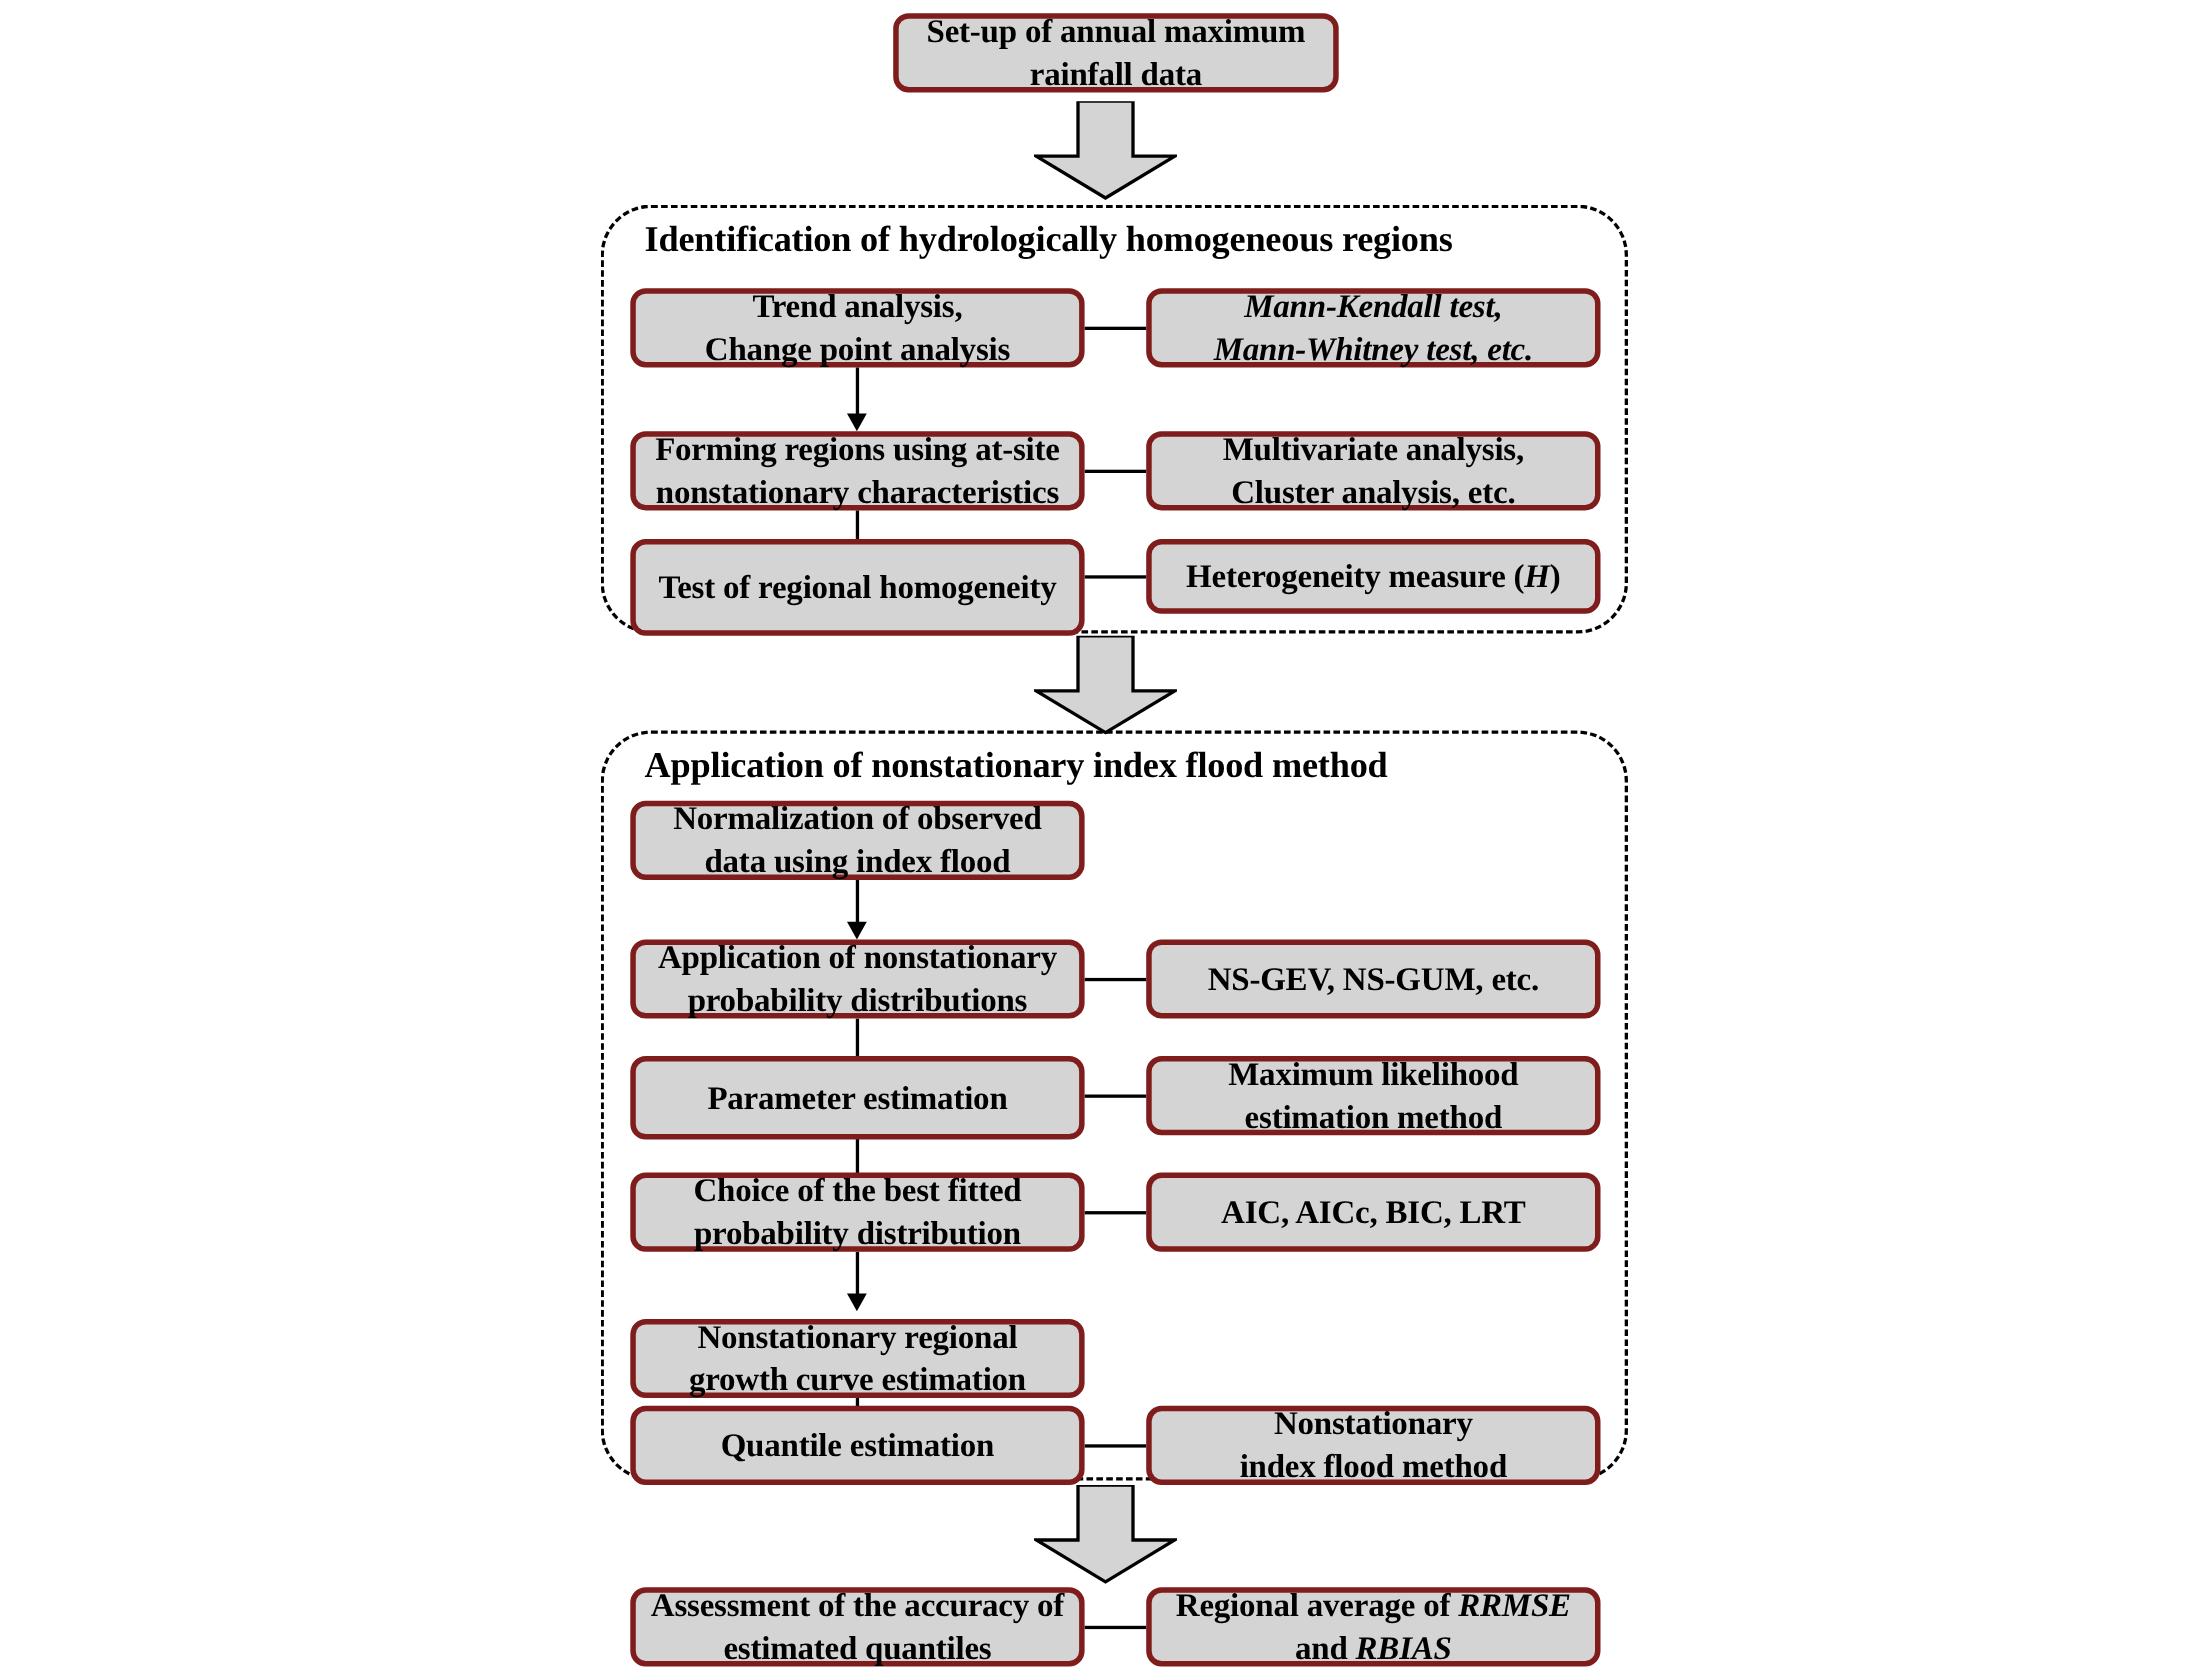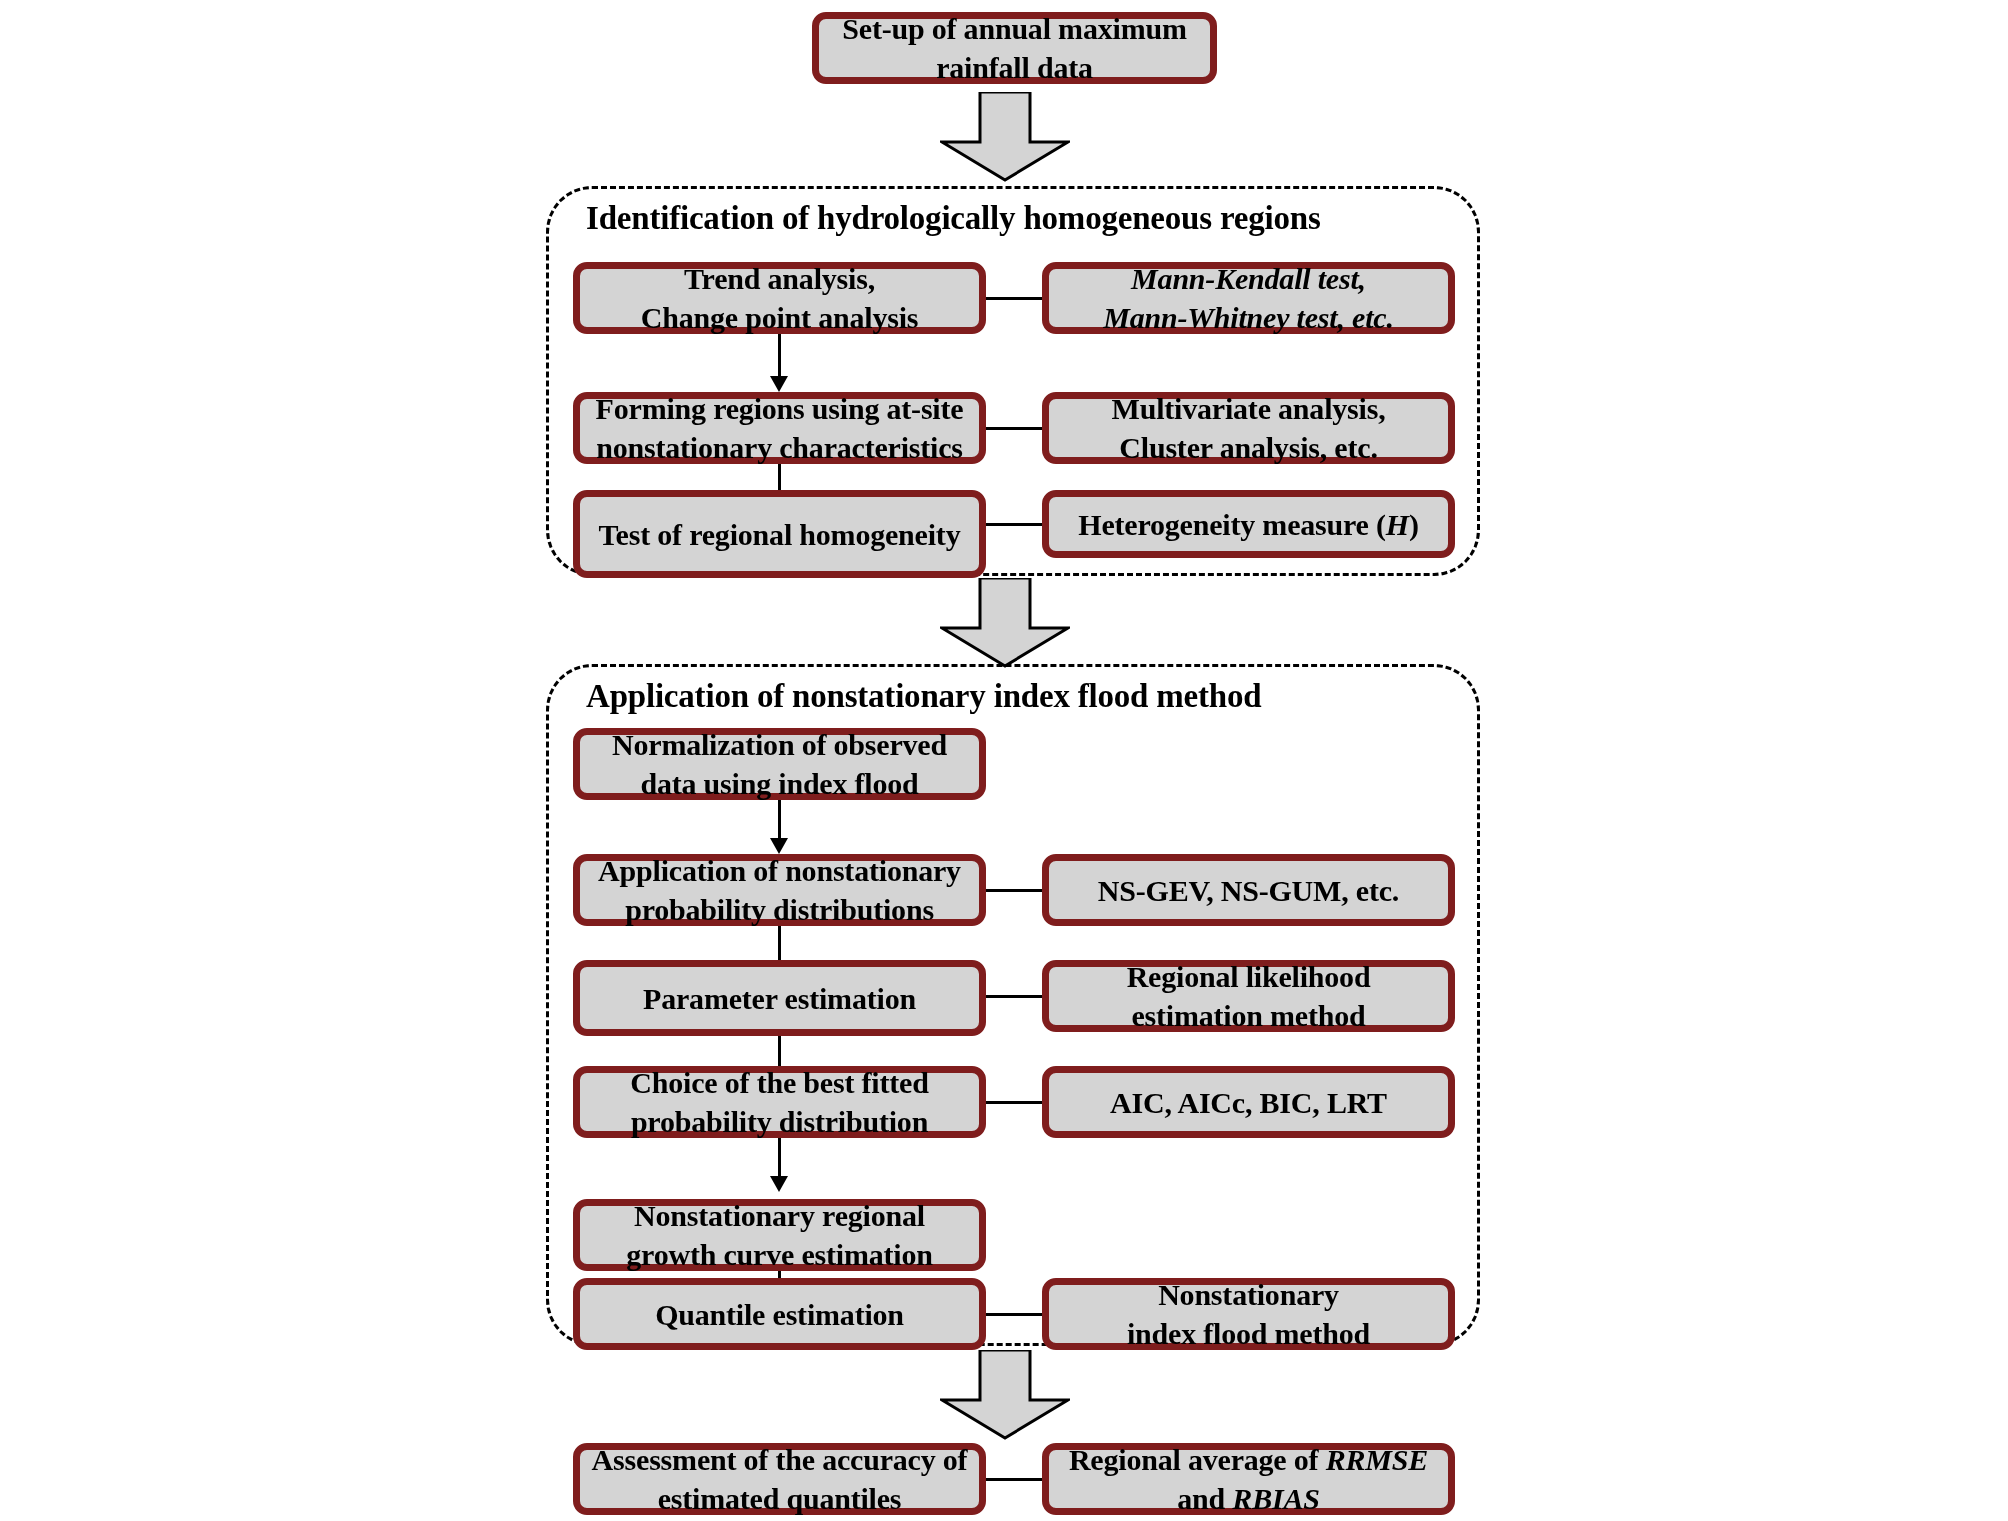--- a/index.html
+++ b/index.html
@@ -16,21 +16,21 @@
     height: 1521px;
     background: #ffffff;
     overflow: hidden;
   }
 
   
   .node {
     position: absolute;
     box-sizing: border-box;
     background: #d4d4d4;
-    border: 7px solid #7f1d1d;
+    border: 5px solid #7f1d1d;
     border-radius: 14px;
     display: flex;
     align-items: center;
     justify-content: center;
     text-align: center;
     font-weight: bold;
     font-size: 30px;
     line-height: 1.30;
     color: #000000;
     letter-spacing: -0.2px;
@@ -189,21 +189,21 @@
   <div class="vline" style="left:778px; top:926px; height:43px;"></div>
   <div class="arrow-head" style="left:770px; top:964px;"></div>
 
   <div class="node" style="left:573px; top:960px; width:413px; height:76px;">
     <span class="txt">
       <span>Parameter estimation</span>
     </span>
   </div>
   <div class="node" style="left:1042px; top:960px; width:413px; height:72px;">
     <span class="txt">
-      <span>Regional likelihood</span><br>
+      <span>Maximum likelihood</span><br>
       <span>estimation method</span>
     </span>
   </div>
   <div class="hline" style="left:986px; top:995px; width:56px;"></div>
 
   <div class="vline" style="left:778px; top:1032px; height:43px;"></div>
   <div class="arrow-head" style="left:770px; top:1070px;"></div>
 
   <div class="node" style="left:573px; top:1066px; width:413px; height:72px;">
     <span class="txt">

